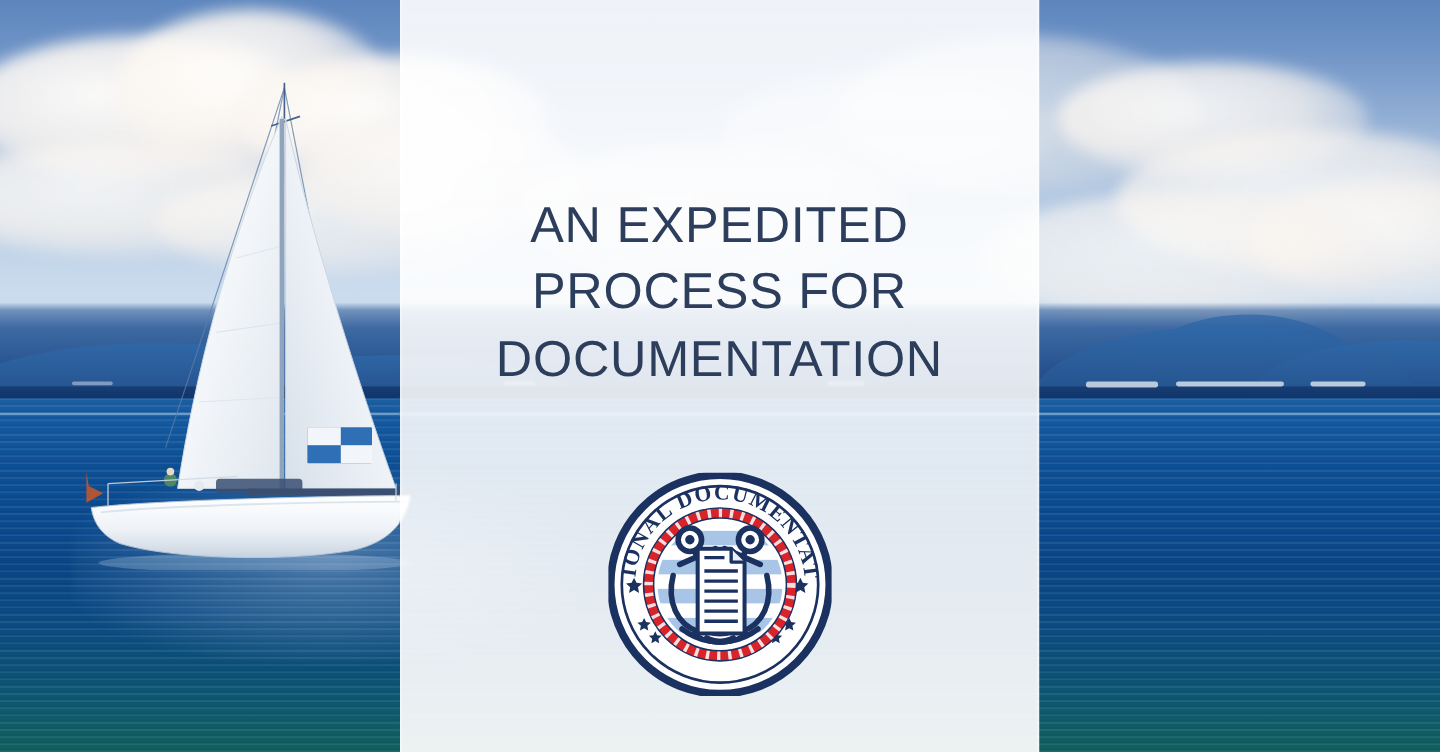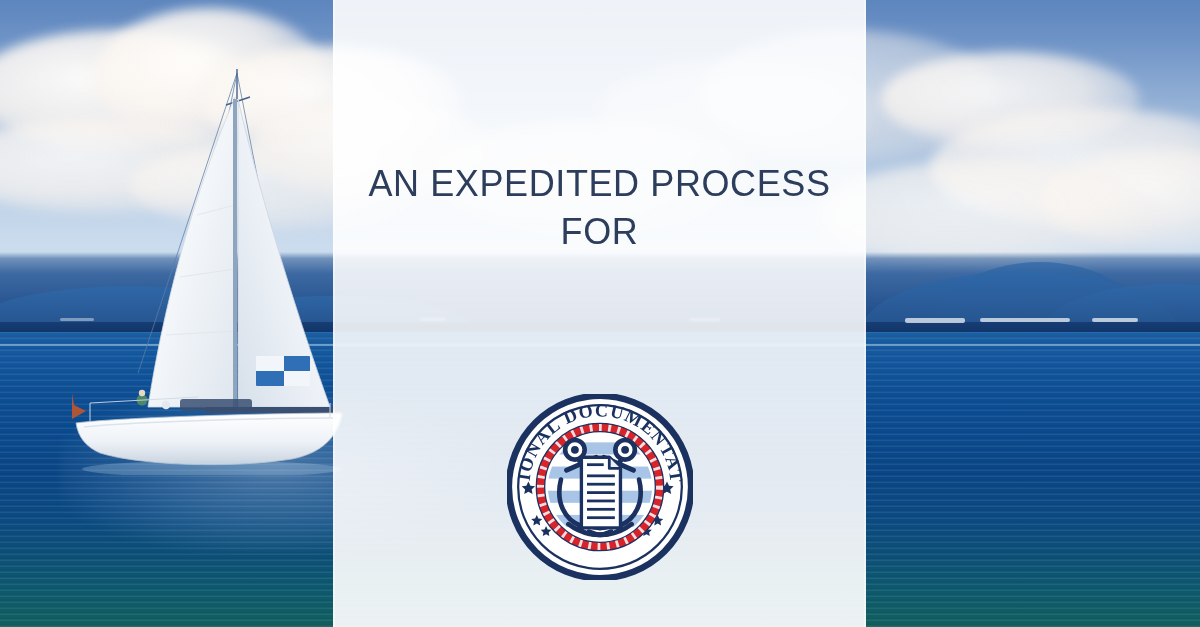--- a/index.html
+++ b/index.html
@@ -205,21 +205,21 @@
   .headline {
     margin: 0;
     padding: 0 24px;
     width: 100%;
     box-sizing: border-box;
     position: absolute;
     top: 160px;
     text-align: center;
     color: #2d3e5c;
     font-family: "Liberation Sans", sans-serif;
-    font-size: 36px;
+    font-size: 42px;
     font-weight: 400;
     letter-spacing: 0.6px;
     line-height: 1.32;
     text-transform: uppercase;
   }
   .headline .ln { display: block; }
 
   
   .seal {
     position: absolute;
@@ -351,20 +351,21 @@
       <rect x="28" y="19" width="26" height="15" fill="#f2f6fa"></rect>
     </svg>
   </div>
 
   <div class="panel">
     <div class="panel-edge-l"></div>
     <div class="panel-edge-r"></div>
 
     <h1 class="headline">
       <span class="ln">AN EXPEDITED PROCESS FOR</span>
+      <span class="ln">DOCUMENTATION</span>
     </h1>
 
     <div class="seal">
       <svg viewBox="0 0 200 200" xmlns="http://www.w3.org/2000/svg">
         <defs>
           <path id="arcTop" d="M 24,100 A 76,76 0 0 1 176,100"></path>
           <path id="arcBottom" d="M 32,100 A 68,68 0 0 0 168,100"></path>
           <clipPath id="innerClip">
             <circle cx="100" cy="100" r="56"></circle>
           </clipPath>

